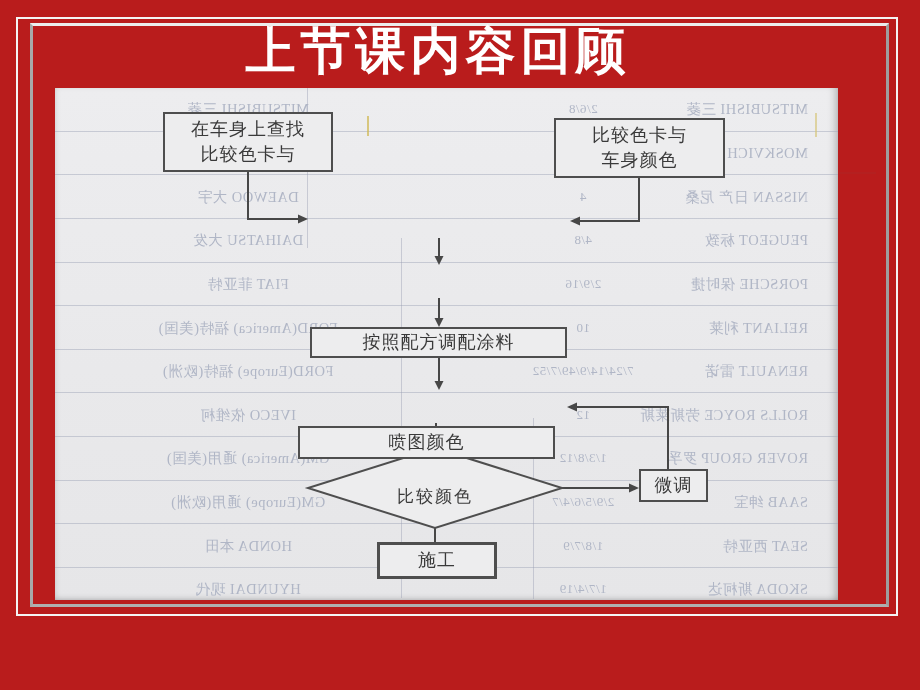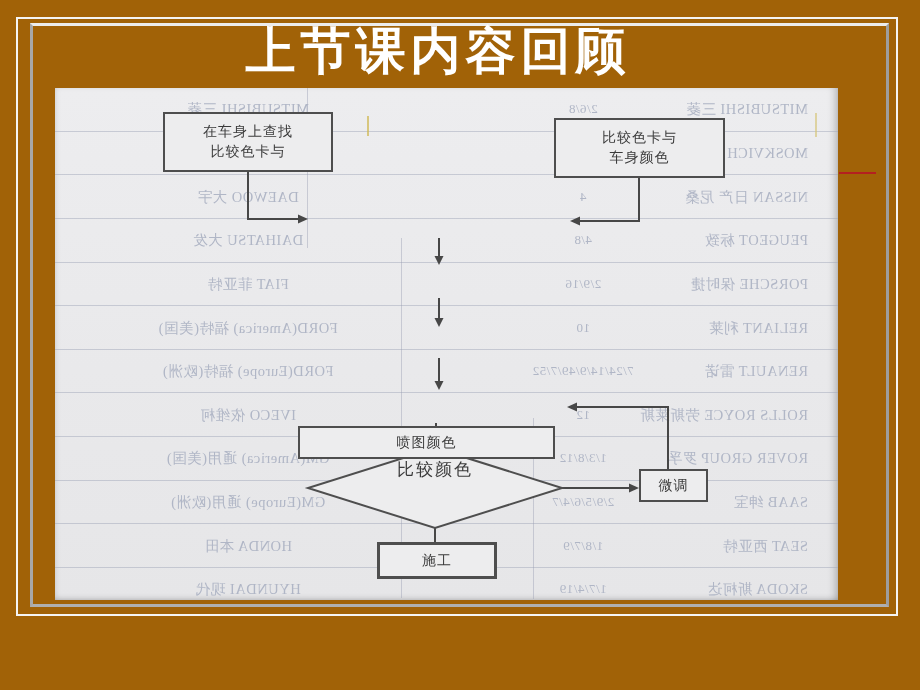--- a/index.html
+++ b/index.html
@@ -1,16 +1,16 @@
 <!DOCTYPE html>
 <html><head>
 <meta charset="utf-8">
 <style>
   html,body{margin:0;padding:0;background:#000;}
-  .stage{position:relative;width:920px;height:690px;background:#a16207;overflow:hidden;
+  .stage{position:relative;width:920px;height:690px;background:#b91c1c;overflow:hidden;
          font-family:"Liberation Serif","DejaVu Serif",serif;}
   
   .frame-outer{position:absolute;left:16px;top:17px;width:882px;height:599px;
                border:2px solid #f4f4f4;box-sizing:border-box;}
   .frame-inner{position:absolute;left:30px;top:23px;width:859px;height:584px;
                border:3px solid;border-color:#ececec #9e9e9e #aFaFaF #a8a8a8;box-sizing:border-box;}
   
   .title{position:absolute;top:24px;left:0;width:920px;text-align:center;
          transform:translateX(-22px);color:#ffffff;font-size:50px;font-weight:bold;
          letter-spacing:5px;line-height:1.1;}
@@ -29,30 +29,30 @@
   .bl-n{left:200px;width:110px;font-size:13px;text-align:center;}
   .bl-b{left:455px;width:270px;font-size:14.5px;text-align:center;}
   .vline{position:absolute;width:1px;background:rgba(150,156,176,.42);}
   .v1{left:252px;top:0;height:160px;}
   .v2{left:346px;top:150px;height:360px;}
   .v3{left:478px;top:330px;height:181px;}
   
   .flow-svg{position:absolute;left:0;top:0;}
   .fbox{position:absolute;box-sizing:border-box;background:#ededee;border:2px solid #4e4e4e;
         display:flex;align-items:center;justify-content:center;text-align:center;
-        font-size:14px;color:#3a3a3a;line-height:1.4;letter-spacing:1px;}
+        font-size:18px;color:#3a3a3a;line-height:1.4;letter-spacing:1px;}
   .b-find{left:108px;top:24px;width:170px;height:60px;}
   .b-card{left:499px;top:30px;width:171px;height:60px;}
   .b-code{left:253px;top:112px;width:262px;height:38px;}
   .b-formula{left:255px;top:177px;width:258px;height:33px;}
   .b-mix{left:255px;top:239px;width:257px;height:31px;}
   .b-spray{left:243px;top:302px;width:257px;height:33px;margin-top:36px;}
   .b-tune{left:584px;top:381px;width:69px;height:33px;justify-content:center;}
   .b-build{left:322px;top:454px;width:120px;height:37px;border-width:3px;}
-  .d-label{position:absolute;left:300px;top:370px;width:160px;text-align:center;
+  .d-label{position:absolute;left:300px;top:397px;width:160px;text-align:center;
            font-size:17px;color:#3a3a3a;letter-spacing:2px;}
   
   .red-line{position:absolute;left:839px;top:172px;width:37px;height:2px;background:#b42020;}
   .y-mark1{position:absolute;left:367px;top:116px;width:2px;height:20px;background:rgba(208,186,88,.75);}
   .y-mark2{position:absolute;left:815px;top:113px;width:2px;height:24px;background:rgba(214,196,120,.65);}
 </style>
 </head>
 <body>
 
 <div class="stage">
@@ -161,20 +161,23 @@
         <div>在车身上查找</div>
         <div>比较色卡与</div>
       </div>
     </div>
     <div class="fbox b-card">
       <div>
         <div>比较色卡与</div>
         <div>车身颜色</div>
       </div>
     </div>
+    <div class="fbox b-mix">
+      <span>按照配方调配涂料</span>
+    </div>
     <div class="fbox b-spray">
       <span>喷图颜色</span>
     </div>
     <div class="d-label">比较颜色</div>
     <div class="fbox b-tune">
       <span>微调</span>
     </div>
     <div class="fbox b-build">
       <span>施工</span>
     </div>

